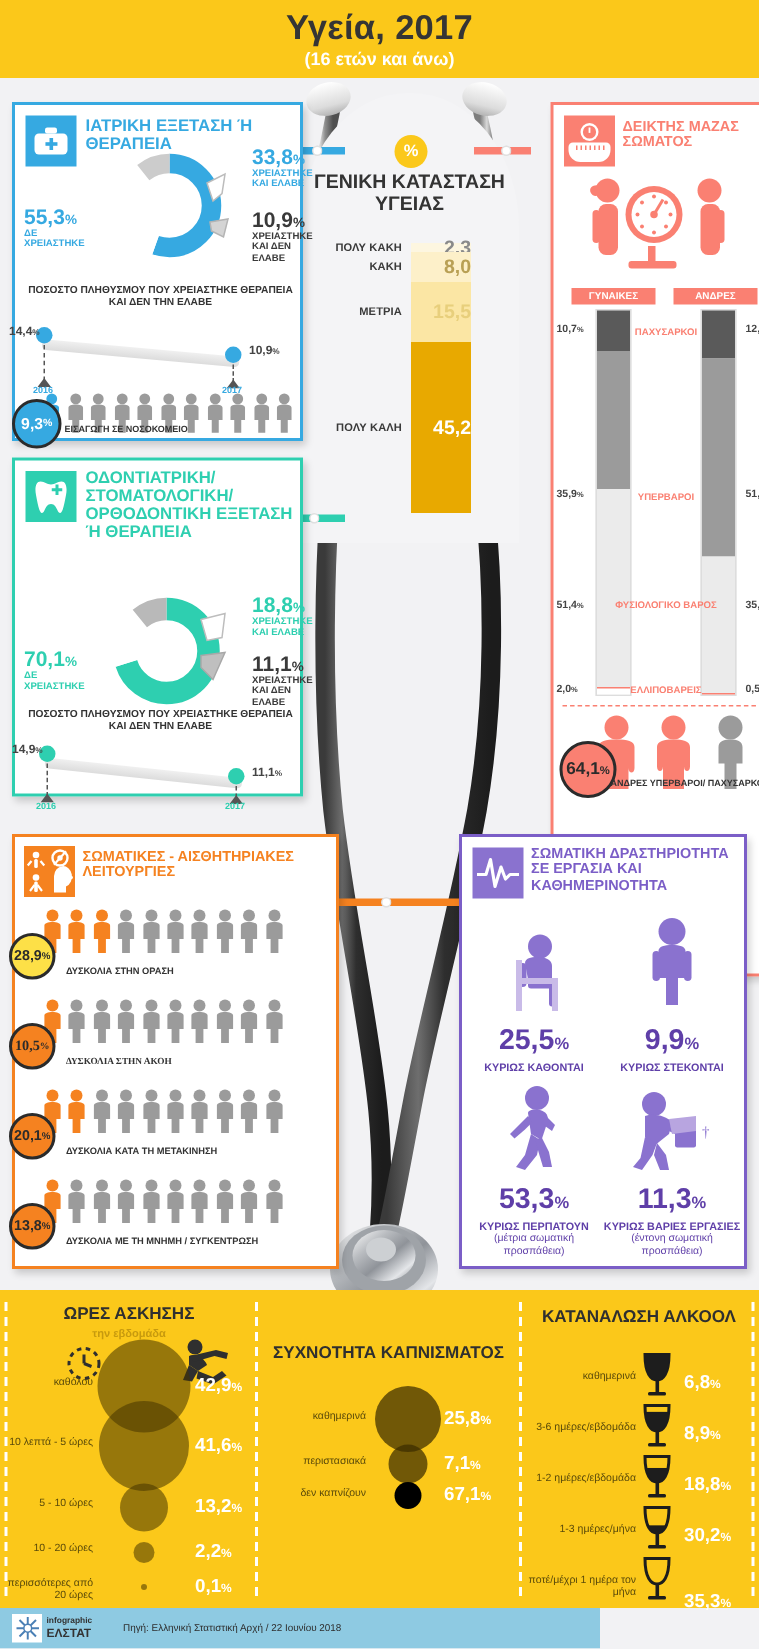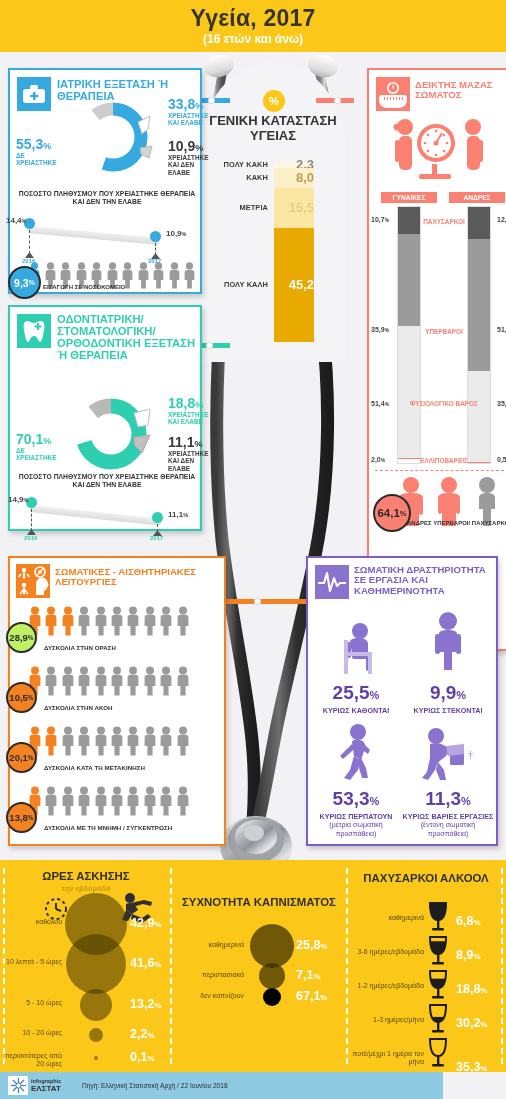--- a/index.html
+++ b/index.html
@@ -106,21 +106,21 @@
   .bsubtitle { position:absolute; text-align:center; font-size:7.4px; font-weight:bold; color:#c79a0e; }
   .brow-lbl { position:absolute; text-align:right; font-size:7px; color:#5a4a0a; line-height:1.2; }
   .brow-val { position:absolute; font-size:12.5px; font-weight:bold; color:#fff; }
   .brow-val .u { font-size:8px; }
   .bubble { position:absolute; border-radius:50%; }
 
   
   .glass { position:absolute; width:20px; height:30px; }
 
   
-  #footer { position:absolute; left:0; top:1072px; width:443px; height:27px; background:#8ecae2; }
+  #footer { position:absolute; left:0; top:1072px; width:400px; height:27px; background:#8ecae2; }
   #logo-box { position:absolute; left:8px; top:4px; width:20px; height:19px; background:#fff;
     display:flex; align-items:center; justify-content:center; }
   #logo-txt { position:absolute; left:31px; top:6px; font-size:5.6px; font-weight:bold;
     color:#333; line-height:1.15; }
   #source { position:absolute; left:82px; top:10px; font-size:6.6px; color:#2e2e2e; }
 
   
   .conn { position:absolute; height:5px; }
   .conn .knob { position:absolute; width:7px; height:7px; border-radius:50%; background:#fff;
     top:-1px; border:1px solid rgba(0,0,0,.12); }
@@ -569,27 +569,27 @@
               </svg></span>
             <span><svg width="14" height="30" viewBox="0 0 14 30">
                 <circle cx="7" cy="4.4" r="4" fill="#9b9b9b"></circle>
                 <path d="M1.6,11 C1.6,9.4 4,8.6 7,8.6 C10,8.6 12.4,9.4 12.4,11 L12.4,20 L9.6,20 L9.6,29.4 L4.4,29.4 L4.4,20 L1.6,20 Z" fill="#9b9b9b"></path>
               </svg></span>
             <span><svg width="14" height="30" viewBox="0 0 14 30">
                 <circle cx="7" cy="4.4" r="4" fill="#9b9b9b"></circle>
                 <path d="M1.6,11 C1.6,9.4 4,8.6 7,8.6 C10,8.6 12.4,9.4 12.4,11 L12.4,20 L9.6,20 L9.6,29.4 L4.4,29.4 L4.4,20 L1.6,20 Z" fill="#9b9b9b"></path>
               </svg></span>
           </div>
-          <div class="circ-badge" style="left:-4px;top:16px;width:31px;height:31px;background:#bef264;border:2px solid #2b2b2b;color:#2b2b2b;font-size:9.5px;">
+          <div class="circ-badge" style="left:-4px;top:16px;width:31px;height:31px;background:#fde047;border:2px solid #2b2b2b;color:#2b2b2b;font-size:9.5px;">
             <span>28,9</span>
             <span style="font-size:6.5px;">%</span>
           </div>
           <div class="rlabel">ΔΥΣΚΟΛΙΑ ΣΤΗΝ ΟΡΑΣΗ</div>
         </div>
-        <div class="sens-row" style="top: 108px;">
+        <div class="sens-row" style="top: 108px; font-family: Liberation Serif, serif;">
           <div class="people">
             <span><svg width="14" height="30" viewBox="0 0 14 30">
                 <circle cx="7" cy="4.4" r="4" fill="#f58220"></circle>
                 <path d="M1.6,11 C1.6,9.4 4,8.6 7,8.6 C10,8.6 12.4,9.4 12.4,11 L12.4,20 L9.6,20 L9.6,29.4 L4.4,29.4 L4.4,20 L1.6,20 Z" fill="#f58220"></path>
               </svg></span>
             <span><svg width="14" height="30" viewBox="0 0 14 30">
                 <circle cx="7" cy="4.4" r="4" fill="#9b9b9b"></circle>
                 <path d="M1.6,11 C1.6,9.4 4,8.6 7,8.6 C10,8.6 12.4,9.4 12.4,11 L12.4,20 L9.6,20 L9.6,29.4 L4.4,29.4 L4.4,20 L1.6,20 Z" fill="#9b9b9b"></path>
               </svg></span>
             <span><svg width="14" height="30" viewBox="0 0 14 30">
@@ -863,21 +863,21 @@
         <div class="brow-lbl" style="left: 176px; width: 68px; top: 81px;">καθημερινά</div>
         <div class="brow-val" style="left: 296px; top: 78px;"><span>25,8</span><span class="u">%</span></div>
         <div class="bubble" style="height: 26px; width: 26px; left: 259px; top: 103px; background: rgba(60, 45, 0, 0.72);"></div>
         <div class="brow-lbl" style="left: 176px; width: 68px; top: 111px;">περιστασιακά</div>
         <div class="brow-val" style="left: 296px; top: 108px;"><span>7,1</span><span class="u">%</span></div>
         <div class="bubble" style="height: 18px; width: 18px; left: 263px; top: 128px; background: rgb(0, 0, 0);"></div>
         <div class="brow-lbl" style="left: 176px; width: 68px; top: 132px;">δεν καπνίζουν</div>
         <div class="brow-val" style="left: 296px; top: 129px;"><span>67,1</span><span class="u">%</span></div>
       </div>
 
-    <div class="btitle" style="left:352px;top:12px;width:148px;">ΠΑΧΥΣΑΡΚΟΙ ΑΛΚΟΟΛ</div>
+    <div class="btitle" style="left:352px;top:12px;width:148px;">ΚΑΤΑΝΑΛΩΣΗ ΑΛΚΟΟΛ</div>
     <div id="al-rows">
         <div class="glass" style="left: 428px; top: 42px;"><svg width="20" height="30" viewBox="0 0 20 30">
             <clipPath id="cb0">
               <path d="M2,1 L18,1 C18,14 14,18 10,18 C6,18 2,14 2,1 Z"></path>
             </clipPath>
             <path d="M2,1 L18,1 C18,14 14,18 10,18 C6,18 2,14 2,1 Z" fill="none" stroke="#1d1d1d" stroke-width="2"></path>
             <rect x="0" y="1" width="20" height="17" fill="#1d1d1d" clip-path="url(#cb0)"></rect>
             <rect x="9" y="18" width="2.4" height="8" fill="#1d1d1d"></rect>
             <rect x="4" y="26" width="12" height="2.4" rx="1" fill="#1d1d1d"></rect>
           </svg></div>

